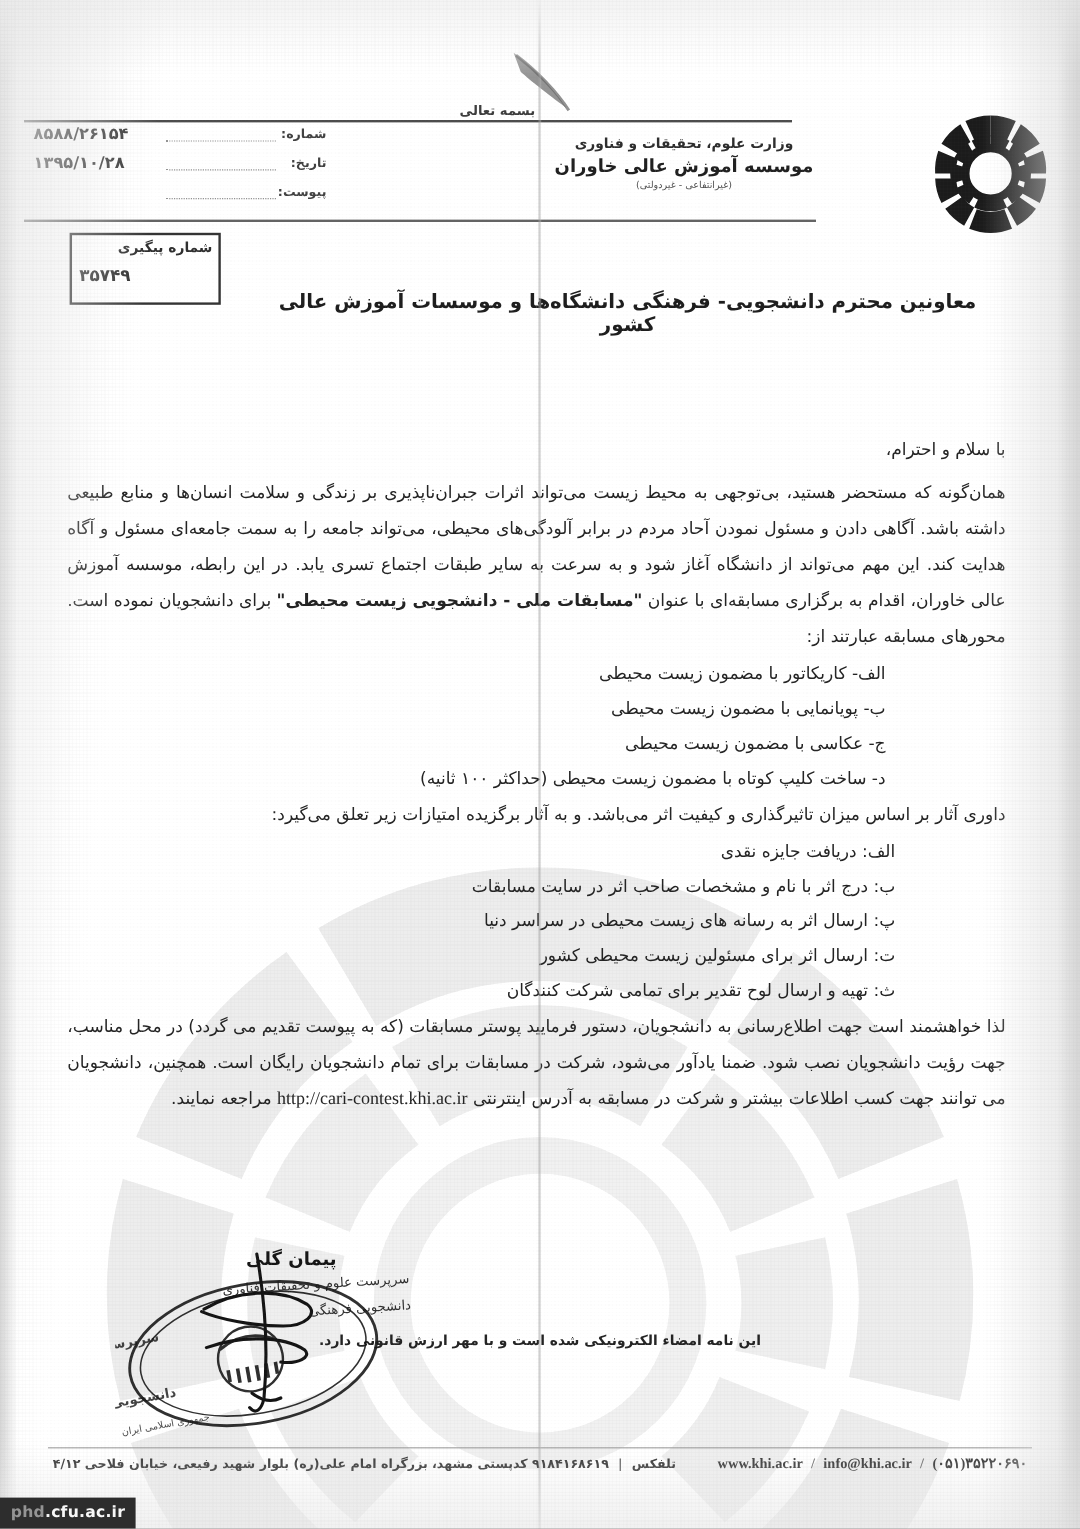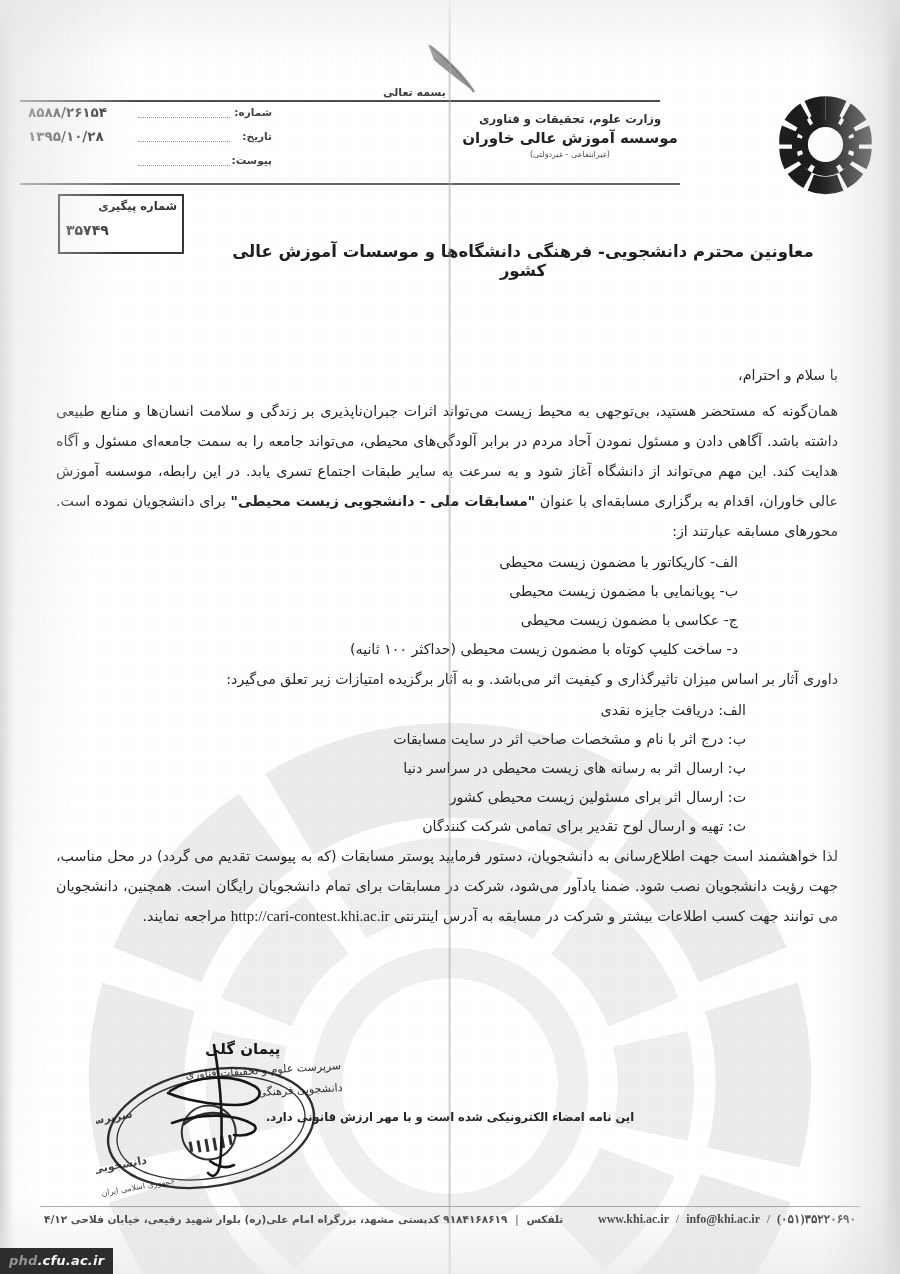--- a/index.html
+++ b/index.html
@@ -159,21 +159,21 @@
   .f-web{
     direction:ltr;font-family:"Liberation Serif","DejaVu Serif",serif;
     font-weight:700;font-size:12px;white-space:nowrap;
   }
   .f-addr{font-weight:600;white-space:nowrap;letter-spacing:.1px;}
   .f-sep{padding:0 4px;color:#5a6067;}
 
   .wm-badge{
     position:absolute;left:0;bottom:0;z-index:45;
     background:#2f3032;padding:5px 9px 6px 9px;
-    font-style:italic;font-weight:700;font-size:13px;letter-spacing:.2px;
+    font-weight:700;font-size:13px;letter-spacing:.2px;
     font-family:"DejaVu Sans","Liberation Sans",sans-serif;
     direction:ltr;
   }
   .wm-badge .o{color:#e8861c;}
   .wm-badge .w{color:#f2f2f2;}
 </style>
 </head>
 <body>
 
 <div id="page">

